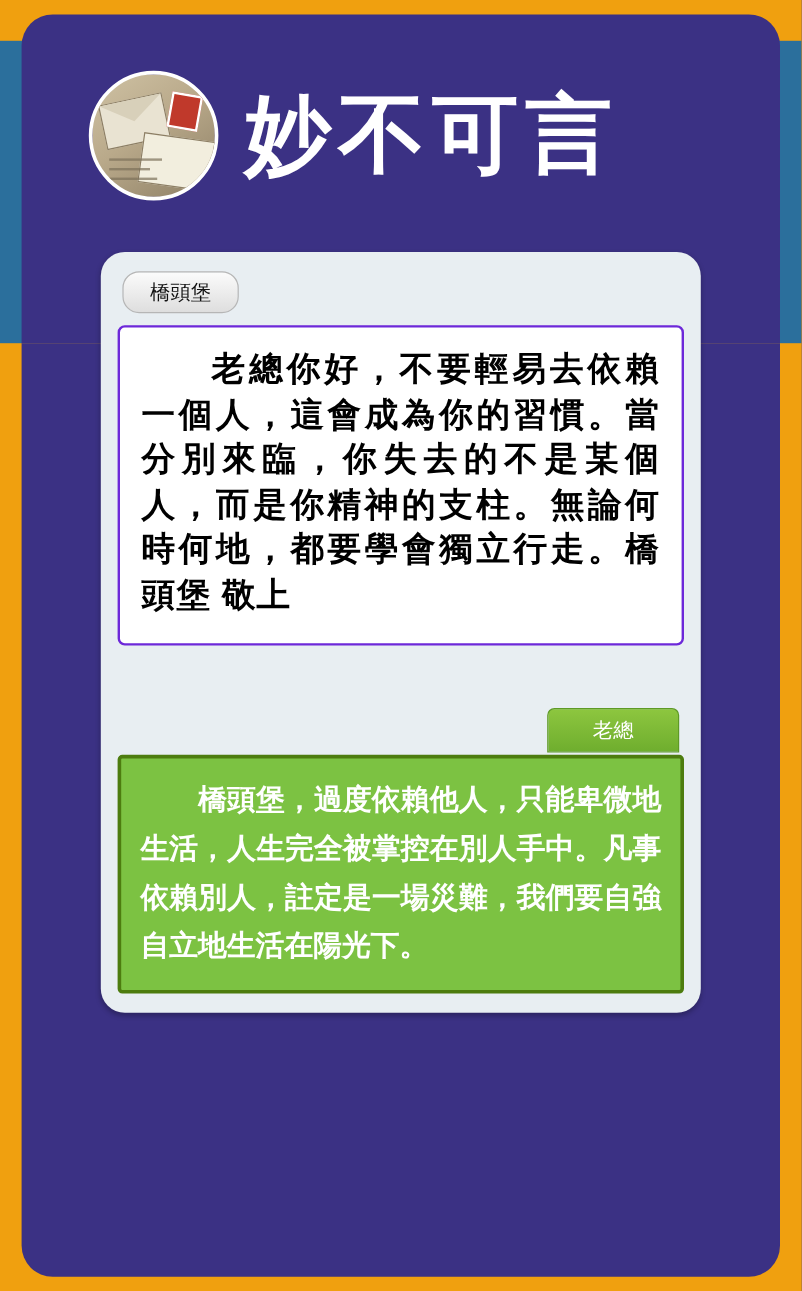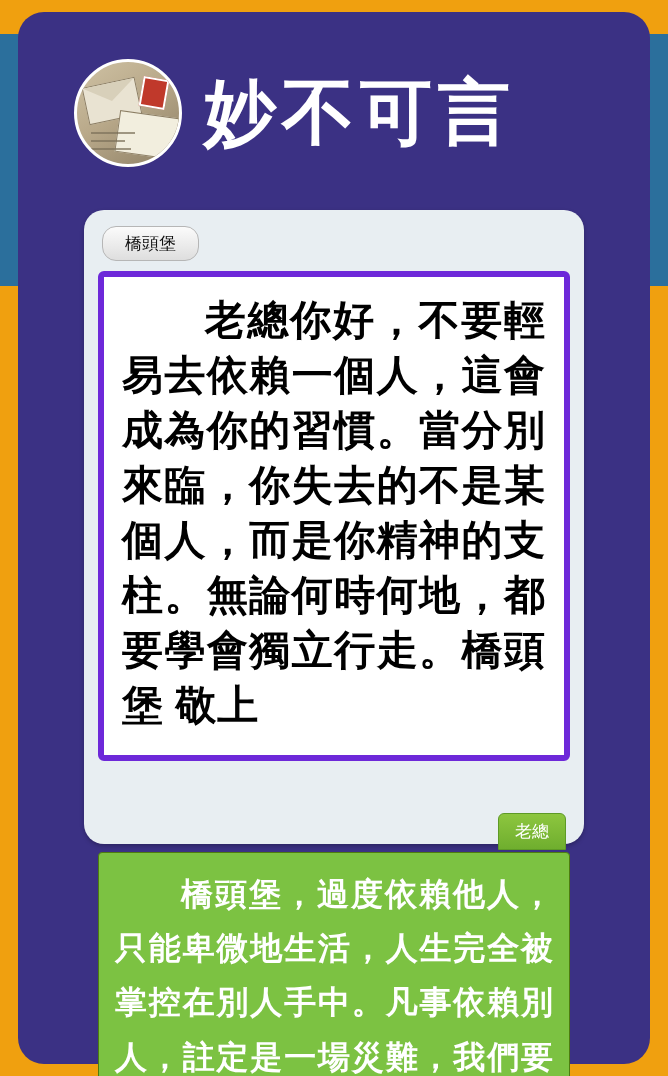--- a/index.html
+++ b/index.html
@@ -150,56 +150,56 @@
     padding: 5px 22px;
     font-size: 17px;
     color: #111;
     margin-left: 4px;
     margin-top: 2px;
     font-family: "DejaVu Sans", "Liberation Sans", sans-serif;
   }
   .bubble-white {
     margin-top: 10px;
     background: #ffffff;
-    border: 6px solid #6d28d9;
+    border: 2px solid #6d28d9;
     border-radius: 6px;
     padding: 16px 18px 22px 18px;
     color: #000;
-    font-size: 41px;
+    font-size: 28px;
     line-height: 1.34;
     text-align: justify;
     text-justify: inter-ideograph;
     letter-spacing: 1px;
     font-weight: bold;
-    font-family: Liberation Serif, serif;
+    font-family: Liberation Sans, sans-serif;
   }
   .indent { display: inline-block; width: 2em; }
   .tag-row-right {
     margin-top: 52px;
     text-align: right;
   }
   .name-tag-green {
     display: inline-block;
     background: linear-gradient(#8dc63f, #6fae2e);
     border: 1px solid #5e9a26;
     border-radius: 6px 6px 0 0;
-    padding: 6px 16px;
+    padding: 6px 37px;
     font-size: 17px;
     color: #ffffff;
     margin-right: 4px;
     font-family: "DejaVu Sans", "Liberation Sans", sans-serif;
   }
   .bubble-green {
     margin-top: 2px;
     background: #7cc242;
-    border: 1px solid #4d7c0f;
+    border: 3px solid #4d7c0f;
     border-radius: 4px;
     padding: 14px 16px 16px 16px;
     color: #ffffff;
-    font-size: 32px;
+    font-size: 24px;
     line-height: 1.7;
     text-align: justify;
     text-justify: inter-ideograph;
     font-weight: bold;
     font-family: "DejaVu Sans", "Liberation Sans", sans-serif;
   }
 </style>
 </head>
 <body>
 

